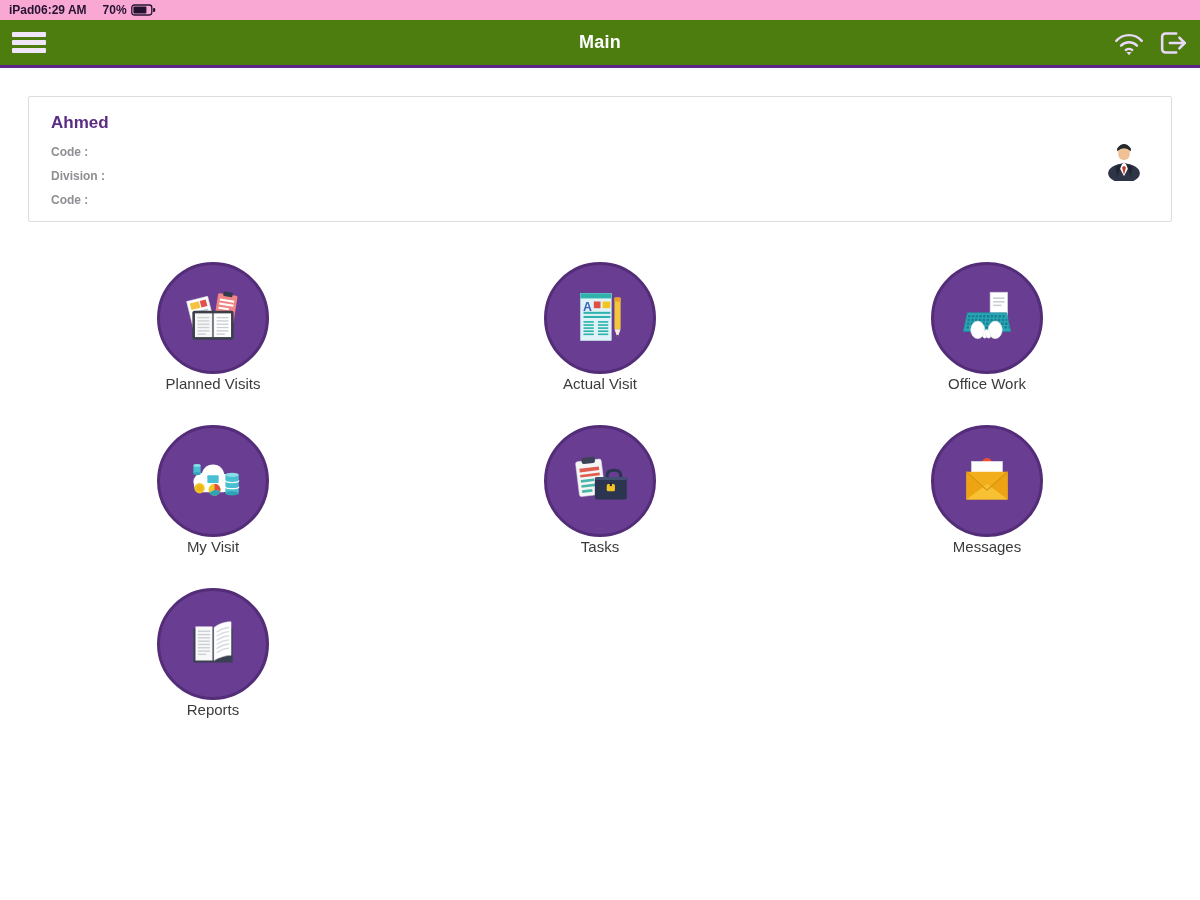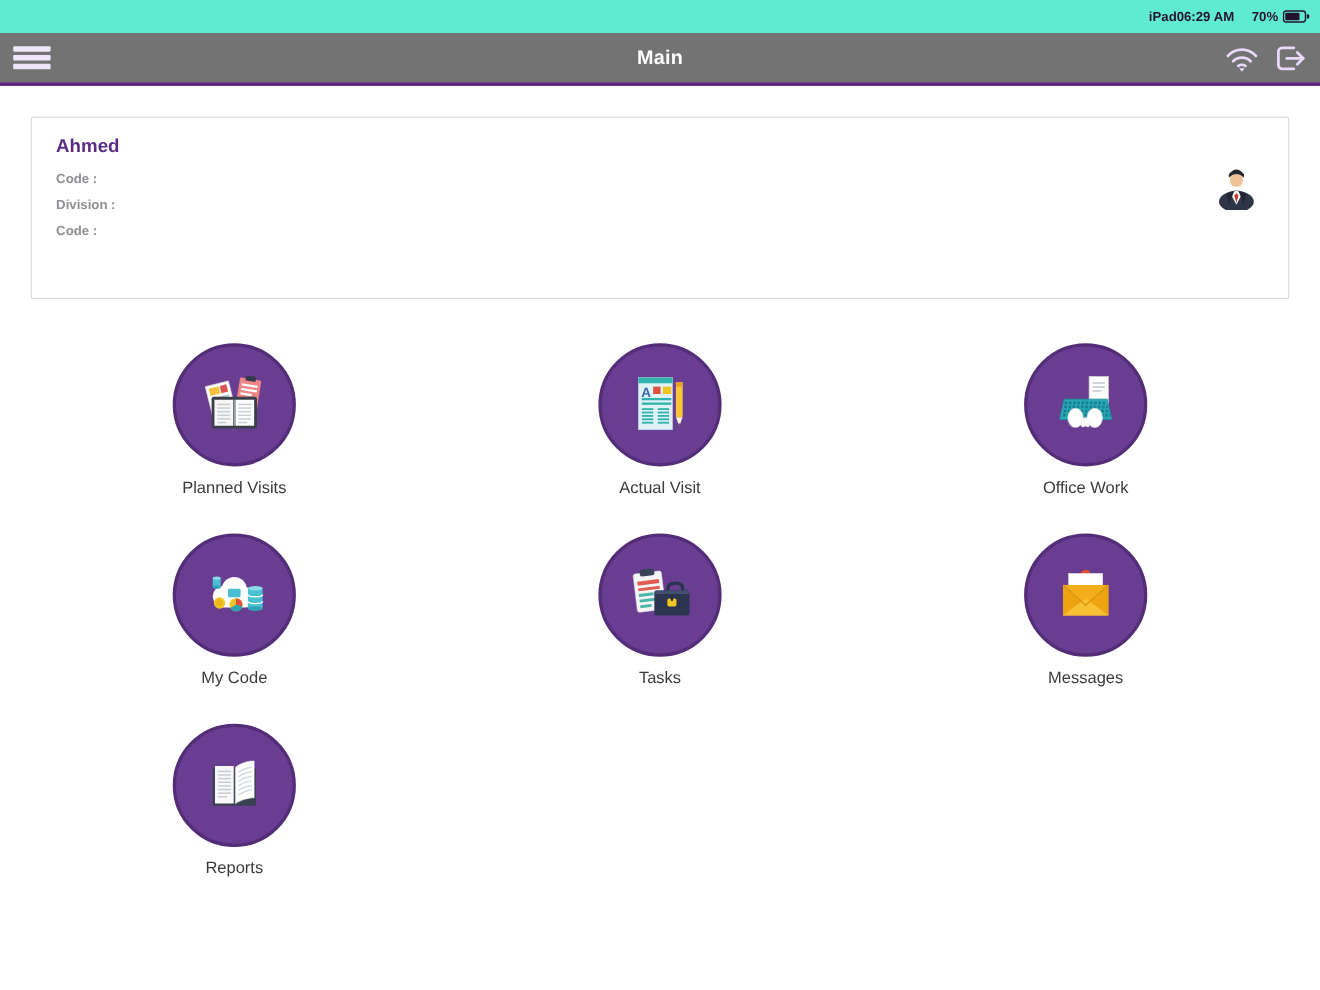--- a/index.html
+++ b/index.html
@@ -6,64 +6,64 @@
   html,body { margin:0; padding:0; }
   body {
     width:1200px; height:900px; overflow:hidden;
     background:#ffffff;
     font-family:"Liberation Sans", sans-serif;
     -webkit-font-smoothing:antialiased;
   }
 
   
   .status-bar {
-    height:30px; background:#5eead4;
-    display:flex; align-items:center; justify-content:flex-end;
+    height:20px; background:#f9a8d4;
+    display:flex; align-items:center; justify-content:flex-start;
     padding:0 9px; color:#241330; font-size:12px; font-weight:bold;
   }
   .status-right { display:flex; align-items:center; gap:4px;margin-left:16px; }
 
   
   .nav-bar {
-    height:48px; background:#737373; position:relative;
+    height:48px; background:#4d7c0f; position:relative;
     display:flex; align-items:center;
     border-bottom:3px solid #5e2387;
   }
   .hamburger { margin-left:12px; width:38px; height:30px; display:flex; flex-direction:column; justify-content:center; gap:3.5px; cursor:pointer; }
   .hamburger span { display:block; width:34px; height:4.6px; background:#efe6f9; border-radius:1px; }
   .nav-title {
     position:absolute; left:0; right:0; text-align:center;
     color:#ffffff; font-size:18px; font-weight:bold; letter-spacing:.2px;
     pointer-events:none;
   }
   .nav-actions { margin-left:auto; display:flex; align-items:center; gap:10px; padding-right:10px; }
 
   
   .user-card {
-    margin:28px 28px 0 28px; height:166px;
+    margin:28px 28px 0 28px; height:126px;
     border:1px solid #dddddd; border-radius:2px; background:#ffffff;
     position:relative; padding:16px 22px;
   }
   .user-name { color:#5b2c83; font-size:17px; font-weight:bold; margin-bottom:7px; }
   .user-line { color:#8e8e93; font-size:12px; font-weight:bold; line-height:24px; }
   .last-login { color:#8e8e93; font-size:15px; font-weight:bold; margin-top:25px; }
   .avatar { position:absolute; top:36px; right:24px; width:46px; height:48px; }
 
   
   .menu-grid {
     width:1161px; margin:40px auto 0 auto;
     display:grid; grid-template-columns:repeat(3,1fr); row-gap:33px;
   }
   .menu-item { display:flex; flex-direction:column; align-items:center; cursor:pointer; }
   .tile {
     width:112px; height:112px; border-radius:50%;
     background:#693d92; border:3px solid #532d78;
     display:flex; align-items:center; justify-content:center;
   }
-  .menu-label { margin-top:11px; font-size:15px; color:#3b3b3b; }
+  .menu-label { margin-top:1px; font-size:15px; color:#3b3b3b; }
 </style>
 </head>
 <body>
 
 <div class="status-bar">
   <span>iPad</span>
   <span>06:29 AM</span>
   <span class="status-right">
     <span>70%</span>
     <svg width="25" height="12" viewBox="0 0 25 12">
@@ -232,21 +232,21 @@
         <circle cx="33.5" cy="40.5" r="5.8" fill="#f2c522"></circle>
         <path d="M33.5 40.5 L33.5 34.7 A5.8 5.8 0 0 1 39.1 42 Z" fill="#e04f43"></path>
         <path d="M33.5 40.5 L39.1 42 A5.8 5.8 0 0 1 28.4 43.4 Z" fill="#2fa3b5"></path>
         <rect x="44" y="26" width="13" height="18" fill="#49bfd2"></rect>
         <ellipse cx="50.5" cy="26" rx="6.5" ry="2" fill="#8adce8"></ellipse>
         <path d="M44 31.5 a6.5 2 0 0 0 13 0" stroke="#ffffff" stroke-width="1.2" fill="none"></path>
         <path d="M44 37.5 a6.5 2 0 0 0 13 0" stroke="#ffffff" stroke-width="1.2" fill="none"></path>
         <ellipse cx="50.5" cy="44" rx="6.5" ry="2" fill="#2fa3b5"></ellipse>
       </svg>
     </div>
-    <div class="menu-label">My Code</div>
+    <div class="menu-label">My Visit</div>
   </div>
 
   <div class="menu-item">
     <div class="tile">
       <svg width="66" height="66" viewBox="0 0 64 64">
         <g transform="rotate(-7 22 28)">
           <rect x="10" y="12" width="25" height="34" rx="2" fill="#f5f5f5" stroke="#e0e0e0" stroke-width="0.5"></rect>
           <rect x="16" y="9" width="13" height="6" rx="2" fill="#3a4257"></rect>
           <rect x="13" y="19" width="19" height="3.6" fill="#e05c4e"></rect>
           <rect x="13" y="25" width="19" height="2.6" fill="#e05c4e"></rect>

